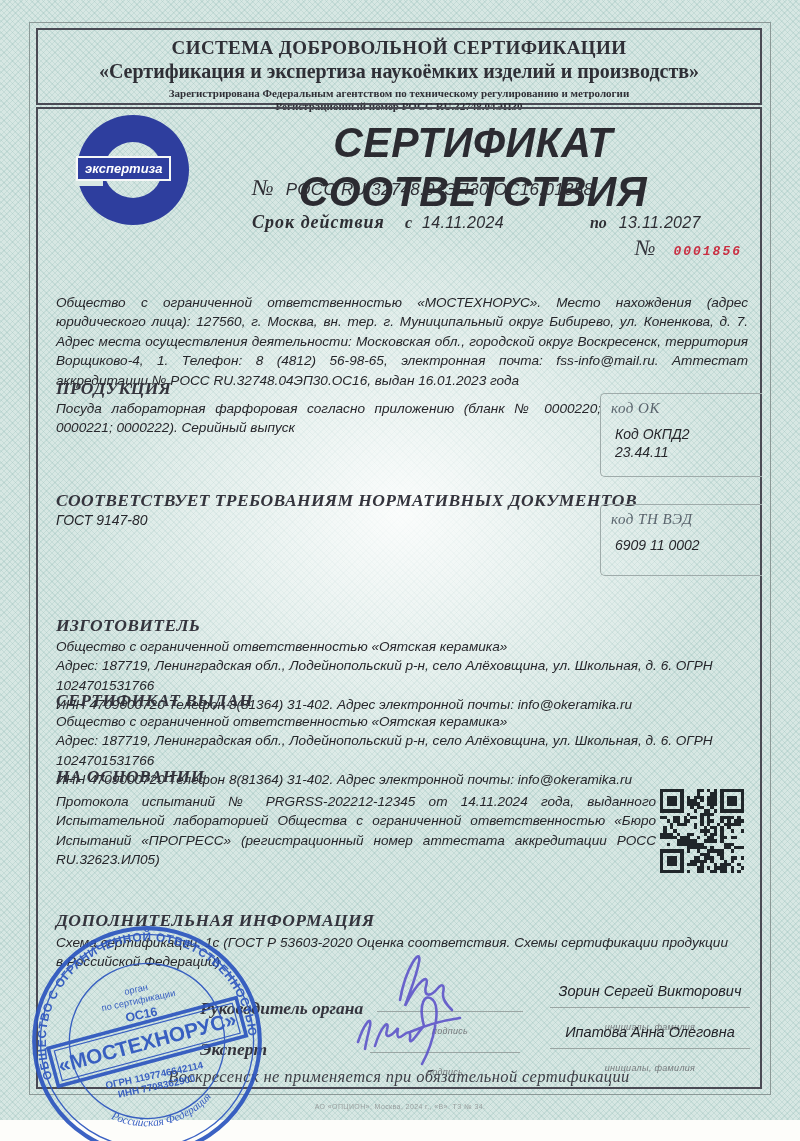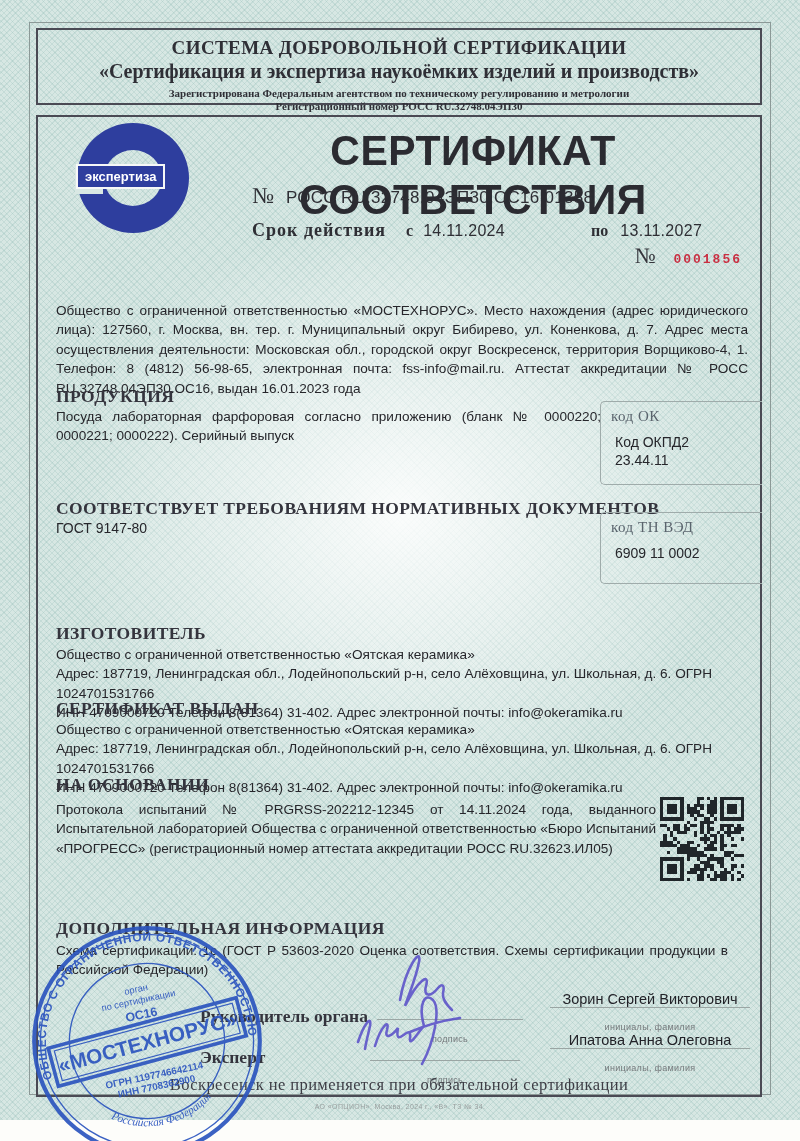--- a/index.html
+++ b/index.html
@@ -21,21 +21,21 @@
   .header-box {
     position:absolute; left:36px; top:28px; width:726px; height:77px;
     border:2px solid #4a4a54; text-align:center; color:#2f2f36;
     font-family:"Liberation Serif", serif; font-weight:bold;
   }
   .hb-line1 { font-size:19px; margin-top:7px; letter-spacing:.4px; }
   .hb-line2 { font-size:20px; margin-top:1px; }
   .hb-line3 { font-size:11px; margin-top:4px; }
   .hb-line4 { font-size:11px; margin-top:1px; }
 
-  .main-box { position:absolute; left:36px; top:115px; width:726px; height:982px; border:2px solid #4a4a54; }
+  .main-box { position:absolute; left:36px; top:107px; width:726px; height:982px; border:2px solid #4a4a54;font-style:italic; }
 
   
   .logo { position:absolute; left:37px; top:6px; width:118px; height:112px; }
   .logo-ring { position:absolute; left:2px; top:0; width:112px; height:110px; border-radius:50%; border:27px solid #2e3e9e; }
   .logo-notch { position:absolute; left:0; top:43px; width:28px; height:28px; background:#d9e8e4; }
   .logo-label {
     position:absolute; left:1px; top:41px; background:#2e3e9e; color:#fff;
     font-size:13px; font-weight:bold; padding:3px 7px; border:2px solid #f6f8f7; white-space:nowrap;
   }
 
@@ -101,21 +101,21 @@
 
   .sig-label { position:absolute; left:162px; font-family:"Liberation Serif", serif; font-weight:bold; font-size:17.5px; color:#34343d; }
   .sig-label-head { top:889px; }
   .sig-label-expert { top:930px; }
   .sig-lineblock { position:absolute; text-align:center; }
   .sig-rule { border-bottom:1px solid #9aa5a3; height:0; }
   .sig-caption { font-size:9px; color:#75797c; margin-top:14px; letter-spacing:.3px; }
   .sig-sign1 { left:339px; top:902px; width:146px; }
   .sig-sign2 { left:332px; top:943px; width:150px; }
   .sig-nameblock { position:absolute; width:200px; text-align:center; }
-  .sig-name { font-size:14.5px; color:#222228; padding-bottom:0; border-bottom:1px solid #9aa5a3; }
+  .sig-name { font-size:14.5px; color:#222228; padding-bottom:8px; border-bottom:1px solid #9aa5a3; }
   .sig-name1 { left:512px; top:874px; }
   .sig-name2 { left:512px; top:915px; }
 
   .bottom-note { position:absolute; left:30px; right:30px; top:958px; text-align:center;
     font-family:"Liberation Serif", serif; font-size:16.5px; color:#3d3d45; letter-spacing:.4px; }
 
   .stamp { position:absolute; left:28px; top:922px; width:238px; height:238px; transform:rotate(-12deg); opacity:.92; z-index:6; }
   .signatures { position:absolute; left:348px; top:938px; width:160px; height:150px; z-index:7; }
 
   .print-info { position:absolute; left:0; right:0; top:1103px; text-align:center; font-size:7px; color:#989e9e; letter-spacing:.4px; }

